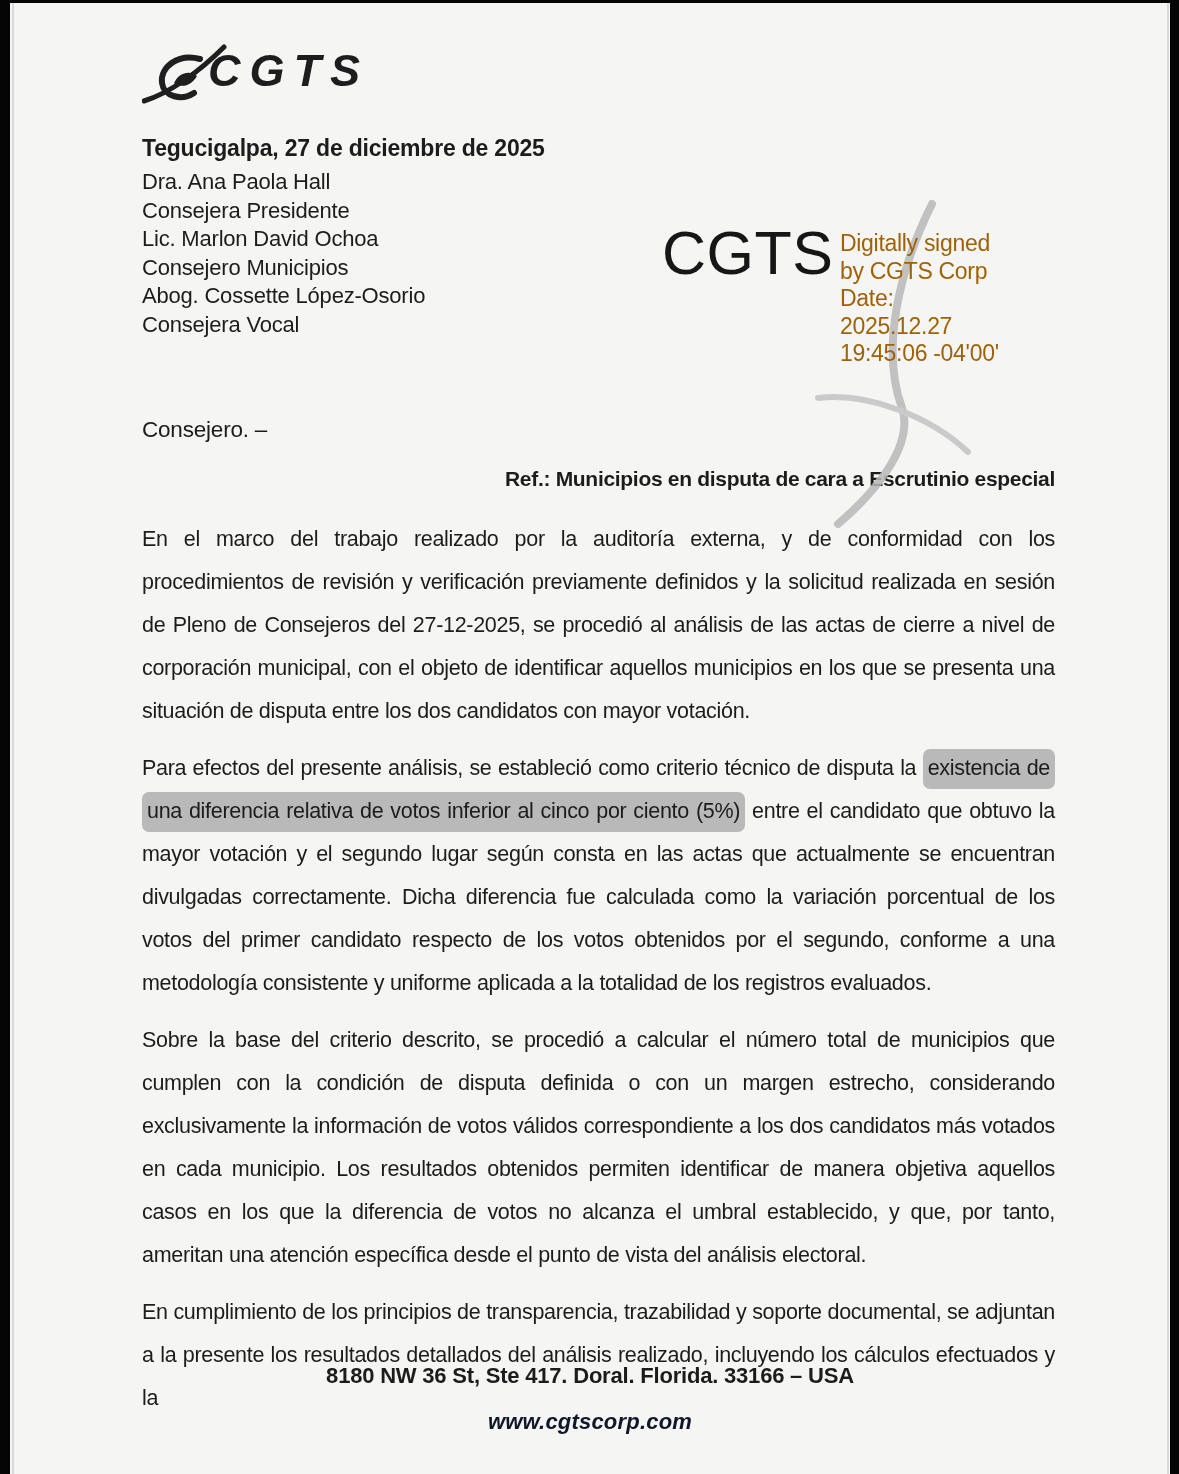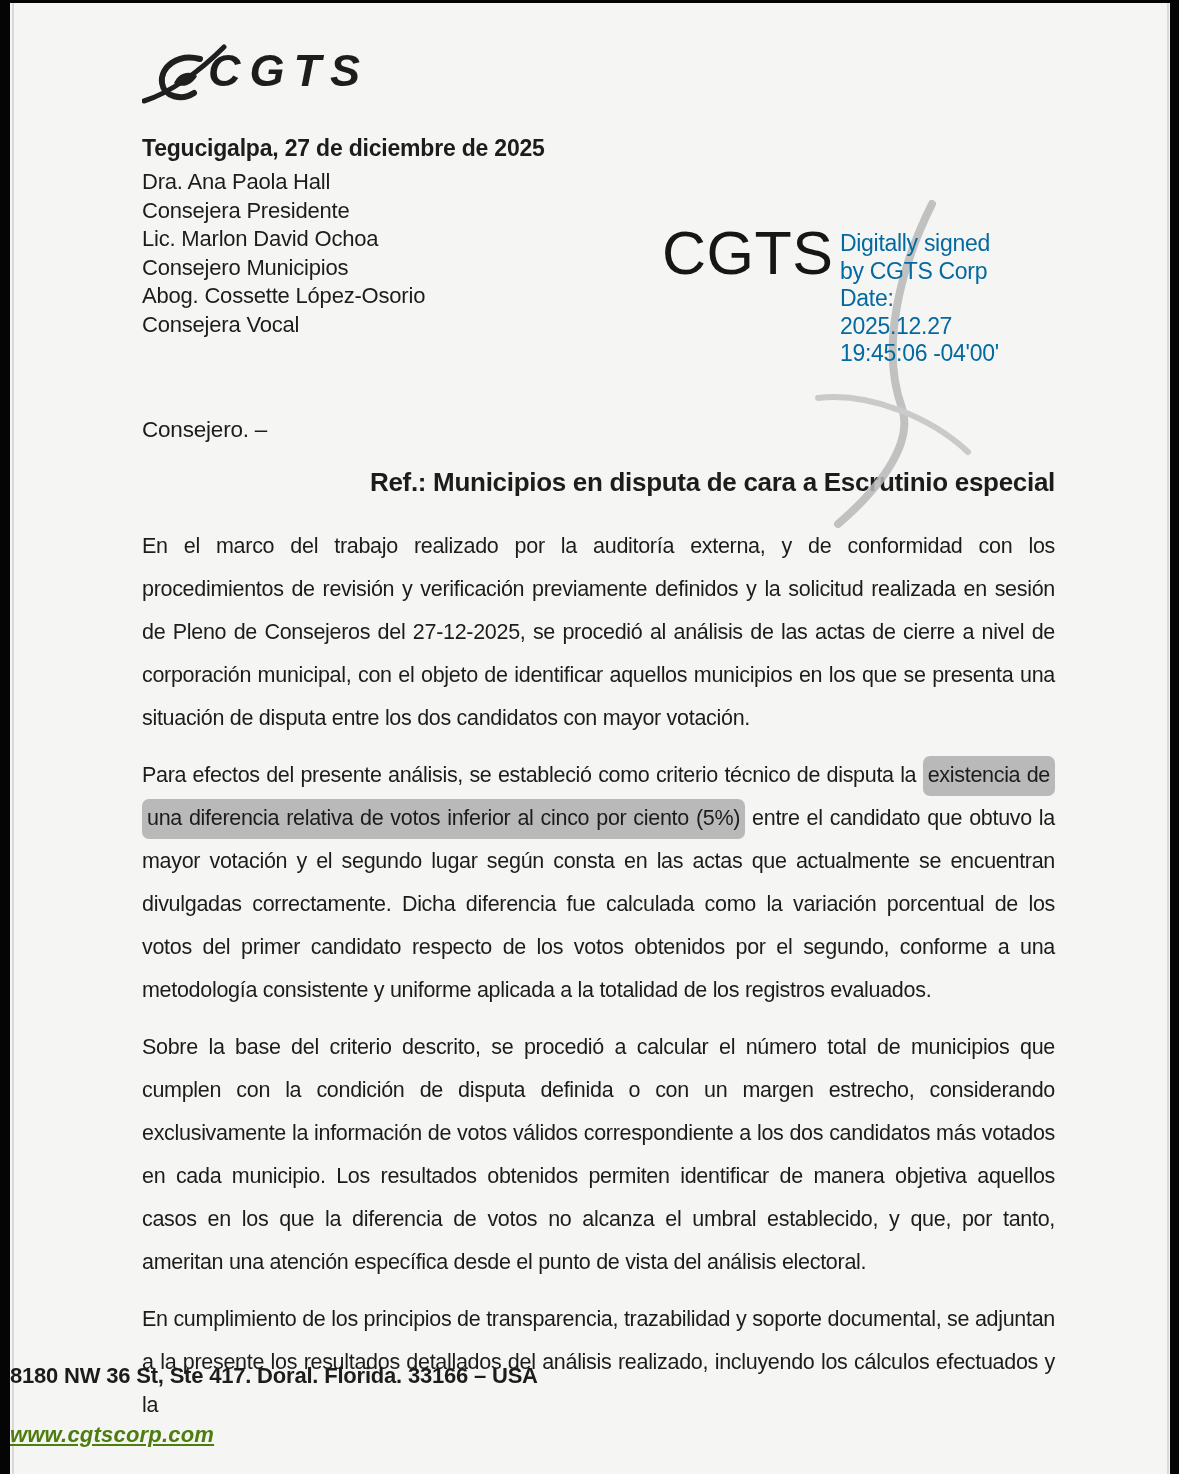--- a/index.html
+++ b/index.html
@@ -34,48 +34,48 @@
 
   .header-row{position:relative;margin-top:6px;height:236px;}
   .attention{font-size:22px;line-height:28.5px;letter-spacing:-0.2px;}
   .attention .b{font-weight:400;}
 
   .signature{position:absolute;left:520px;top:48px;width:400px;}
   .sig-swirl{position:absolute;left:148px;top:-18px;opacity:.85;}
   .sig-name{font-size:61px;line-height:74px;color:#161616;letter-spacing:0.5px;position:relative;}
   .sig-details{
     position:absolute;left:178px;top:14px;width:220px;
-    font-size:23px;line-height:27.5px;color:#0369a1;letter-spacing:-0.3px;position:absolute;
+    font-size:23px;line-height:27.5px;color:#a16207;letter-spacing:-0.3px;position:absolute;
   }
 
   .presente{margin-top:13px;font-size:22.5px;letter-spacing:-0.2px;}
 
-  .ref-line{margin-top:24px;text-align:right;font-size:26px;font-weight:700;letter-spacing:-0.3px;}
+  .ref-line{margin-top:24px;text-align:right;font-size:21px;font-weight:700;letter-spacing:-0.3px;}
 
   main{margin-top:27px;}
   main p{
     margin:0 0 14px 0;
     font-size:21.5px;line-height:43px;letter-spacing:-0.3px;
     text-align:justify;
   }
   .force-justify{text-align-last:justify;}
   .hl{
     background:rgba(148,148,148,0.62);
     padding:7px 5px 9px 5px;
     border-radius:7px;
     box-decoration-break:clone;
     -webkit-box-decoration-break:clone;
   }
 
-  footer{position:absolute;left:0;right:0;top:1360px;text-align:left;}
+  footer{position:absolute;left:0;right:0;top:1360px;text-align:center;}
   .address{font-size:22px;font-weight:600;letter-spacing:-0.2px;}
   .website{
-    margin-top:33px;display:inline-block;
+    margin-top:20px;display:inline-block;
     font-size:22px;font-weight:700;font-style:italic;
-    text-decoration:underline;letter-spacing:0.2px;color:#4d7c0f;
+    letter-spacing:0.2px;color:#0f172a;
   }
 </style>
 </head>
 <body>
 
 <div class="page">
 
   <div class="logo">
     <svg class="logo-swoosh" width="100" height="64" viewBox="0 0 100 64">
       <path d="M2,58 C28,50 58,28 82,4" stroke="#1f1f1f" stroke-width="5" fill="none" stroke-linecap="round"></path>

